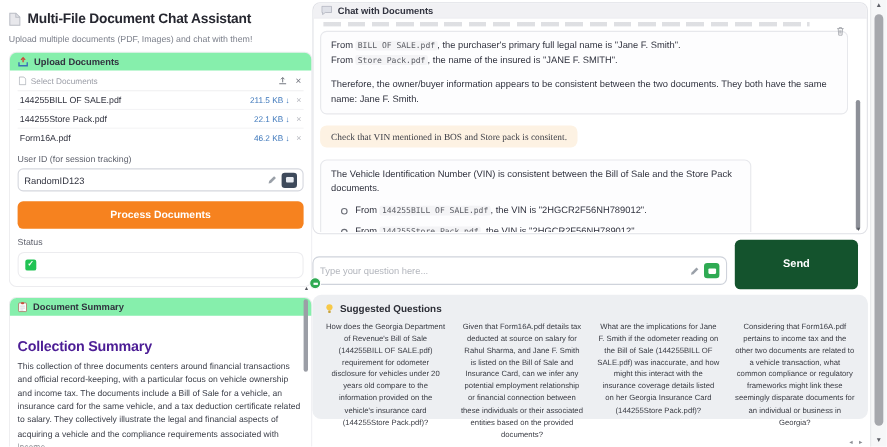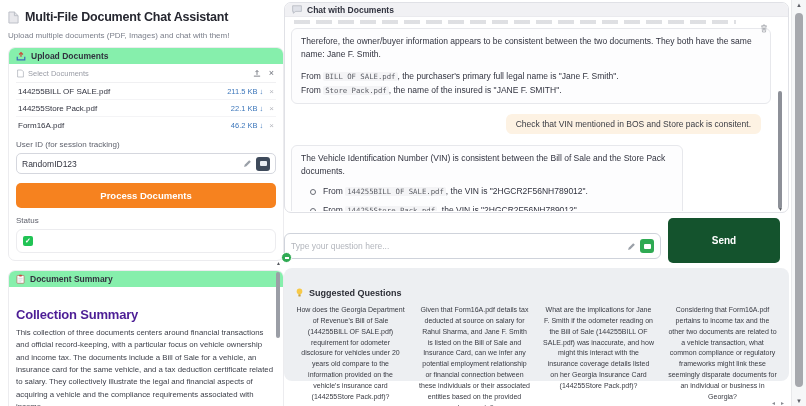--- a/index.html
+++ b/index.html
@@ -68,21 +68,21 @@
   .clipped-line { height:4px; overflow:hidden; margin:1px 4px 4px 3px; opacity:.55;
     background:repeating-linear-gradient(90deg,#c4c6cc 0 16px, transparent 16px 22px); width:92%; }
 
   .msg-assistant { border:1px solid #e7e8ec; background:#fdfdfe; border-radius:6px;
     padding:6px 9px; font-size:8.5px; line-height:1.55; margin-bottom:10px; color:#31333f; }
   .msg-assistant:last-child { width:392px; }
   .msg-assistant p { margin:0 0 9px; }
   .msg-assistant p:last-of-type { margin-bottom:0; }
   code { font-family:"DejaVu Sans Mono", monospace; font-size:7.3px; background:#f4f4f6;
     color:#5a5c63; padding:0 2px; border-radius:2px; }
-  .msg-user-wrap { display:flex; justify-content:flex-end; margin:2px 10px 11px 0; }
+  .msg-user-wrap { display:flex; justify-content:flex-start; margin:2px 10px 11px 0;font-family:Liberation Serif, serif; }
   .msg-user { background:#fdf2e3; border-radius:6px; padding:5px 10px; font-size:8.5px; color:#3a3c44; }
   .msg-assistant ul { margin:7px 0 0; padding-left:4px; list-style:none; }
   .msg-assistant li { position:relative; padding-left:18px; margin-bottom:6px; }
   .msg-assistant li:last-child { margin-bottom:0; }
   .msg-assistant li::before { content:""; position:absolute; left:5px; top:4px; width:4px; height:4px;
     border:1px solid #6a6d76; border-radius:50%; }
 
   .trash-btn { position:absolute; top:5px; right:3px; cursor:pointer; }
   .chat-scroll-thumb { position:absolute; right:6px; top:88px; width:4px; height:118px;
     background:#8d9098; border-radius:2px; }
@@ -98,21 +98,21 @@
   .ext-green span { width:7px; height:5px; background:#fff; border-radius:1px; display:block; }
   .ext-green-circle { position:absolute; left:281px; top:252px; width:11px; height:11px;
     border-radius:50%; background:#2faa53; border:1px solid #fff; }
   .ext-green-circle::after { content:""; position:absolute; left:3px; top:4px; width:4px; height:2px; background:#fff; }
 
   .send-btn { position:absolute; left:668px; top:218px; width:112px; height:45px;
     background:#14532d; color:#fff; border:none; border-radius:5px; font-size:10px; font-weight:700;
     display:flex; align-items:center; justify-content:center; font-family:inherit; cursor:pointer; }
 
   .suggested { position:absolute; left:284px; top:268px; width:505px; height:113px;
-    background:#edeff2; border-radius:8px; padding:19px 11px; }
+    background:#edeff2; border-radius:8px; padding:7px 11px; }
   .sq-header { display:flex; gap:5px; align-items:center; font-size:9px; font-weight:700;
     color:#2d2f37; margin:0 0 7px; }
   .sq-grid { display:grid; grid-template-columns:repeat(4,1fr); gap:13px; }
   .sq { font-size:7px; line-height:1.55; text-align:center; color:#383a42; cursor:pointer; }
 
   
   .scrollbar-v { position:absolute; right:0; top:0; width:15px; height:406px;
     background:#f6f7f8; border-left:1px solid #e8e9eb; }
   .sb-up { position:absolute; top:2px; left:0; right:0; text-align:center; font-size:6px; color:#5f6168; cursor:pointer; }
   .sb-down { position:absolute; bottom:2px; left:0; right:0; text-align:center; font-size:6px; color:#5f6168; cursor:pointer; }
@@ -220,22 +220,22 @@
     <svg width="10" height="9" viewBox="0 0 16 14">
       <path d="M1 1h14v9H6l-4 3v-3H1z" fill="#dfe1e8" stroke="#a7abb6"></path>
     </svg>
     <span>Chat with Documents</span>
   </div>
 
   <div class="messages">
     <div class="clipped-line"></div>
     <div id="messages-mount">
         <div class="msg-assistant">
+          <p>From <code>BILL OF SALE.pdf</code>, the purchaser's primary full legal name is "Jane F. Smith".<br>From <code>Store Pack.pdf</code>, the name of the insured is "JANE F. SMITH".</p>
           <p>Therefore, the owner/buyer information appears to be consistent between the two documents. They both have the same name: Jane F. Smith.</p>
-          <p>From <code>BILL OF SALE.pdf</code>, the purchaser's primary full legal name is "Jane F. Smith".<br>From <code>Store Pack.pdf</code>, the name of the insured is "JANE F. SMITH".</p>
         </div>
         <div class="msg-user-wrap">
           <div class="msg-user">Check that VIN mentioned in BOS and Store pack is consitent.</div>
         </div>
         <div class="msg-assistant">
           <p>The Vehicle Identification Number (VIN) is consistent between the Bill of Sale and the Store Pack documents.</p>
           <ul>
             <li>From <code>144255BILL OF SALE.pdf</code>, the VIN is "2HGCR2F56NH789012".</li>
             <li>From <code>144255Store Pack.pdf</code>, the VIN is "2HGCR2F56NH789012".</li>
           </ul>

